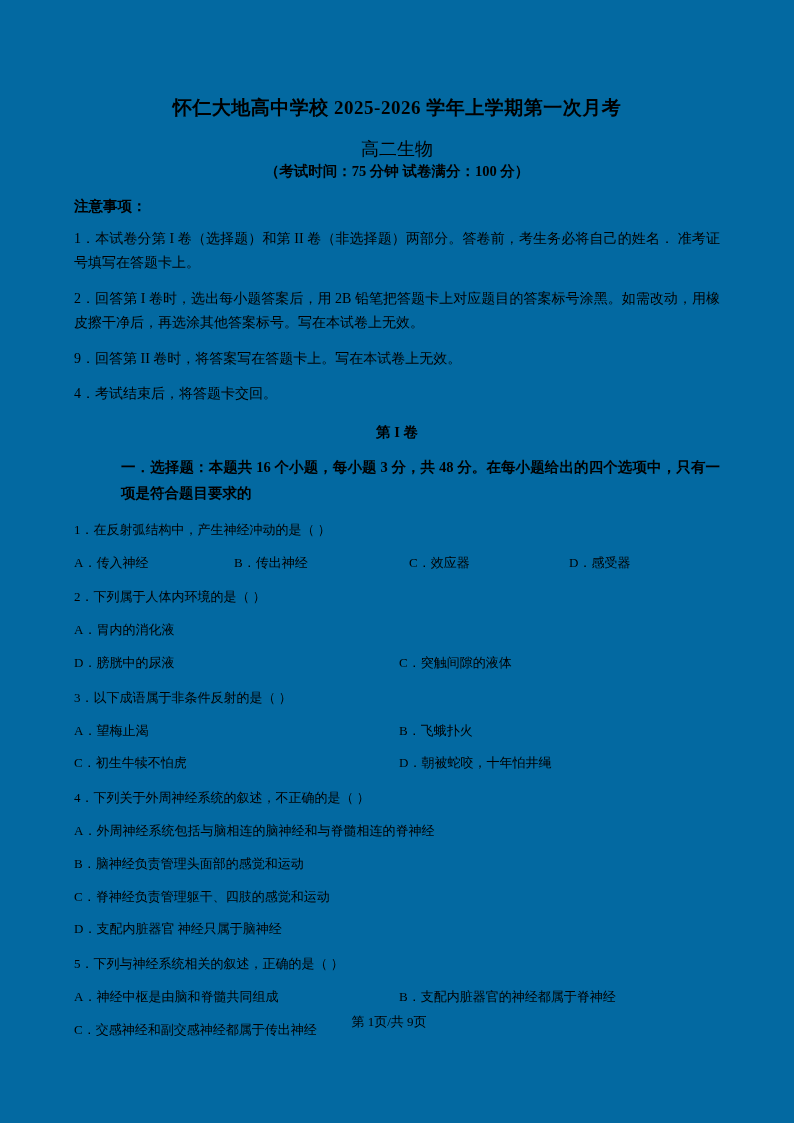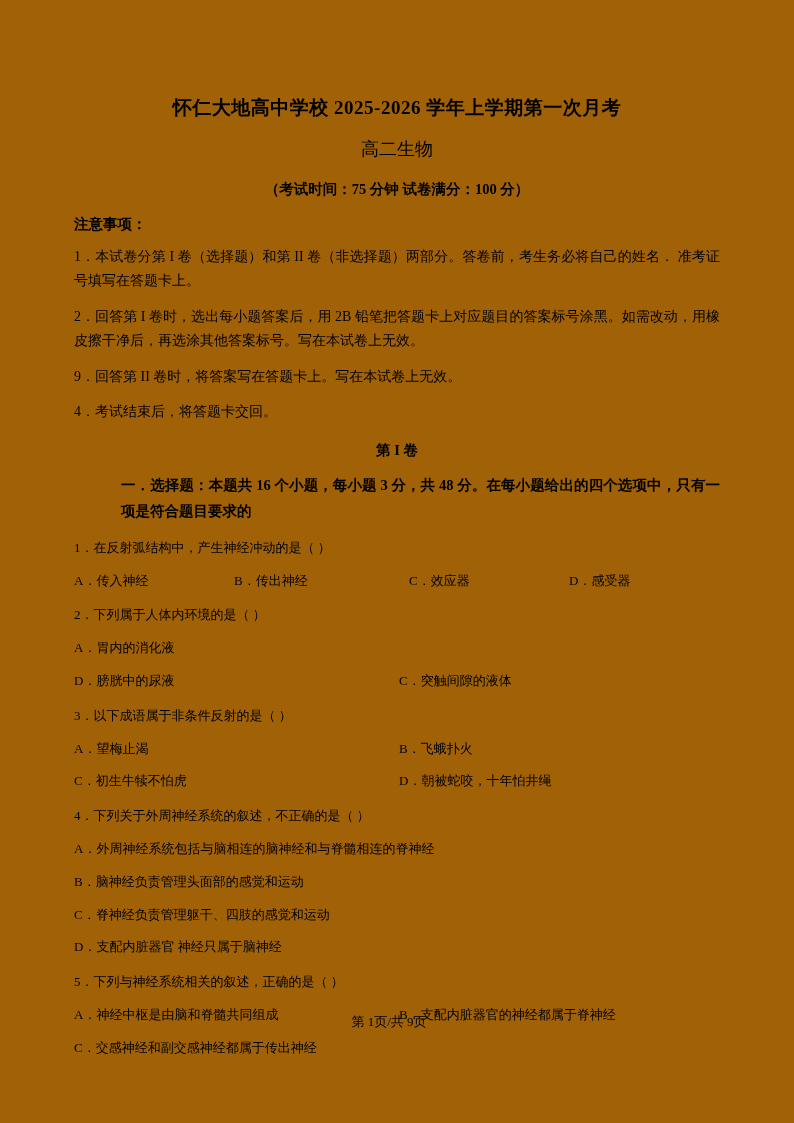--- a/index.html
+++ b/index.html
@@ -10,42 +10,41 @@
   body {
     font-family: "Liberation Serif", "DejaVu Serif", serif;
     color: #000000;
   }
   .page {
     position: relative;
     width: 794px;
     height: 1123px;
     box-sizing: border-box;
     padding: 72px 74px 40px 74px;
-    background: #a16207;
+    background: #0369a1;
     overflow: hidden;
   }
   .title {
     text-align: center;
     font-weight: bold;
     font-size: 19px;
     letter-spacing: 0.5px;
     margin-top: 22px;
     line-height: 1.5;
   }
   .subtitle {
     text-align: center;
     font-size: 18px;
     margin-top: 14px;
     line-height: 1.4;
   }
   .examinfo {
     text-align: center;
     font-size: 14.5px;
     font-weight: bold;
-    margin-top: 18px;
   }
   .notice-head {
     font-size: 14.5px;
     font-weight: bold;
     margin-top: 16px;
   }
   .notice-item {
     font-size: 14px;
     font-weight: normal;
     margin-top: 11px;

